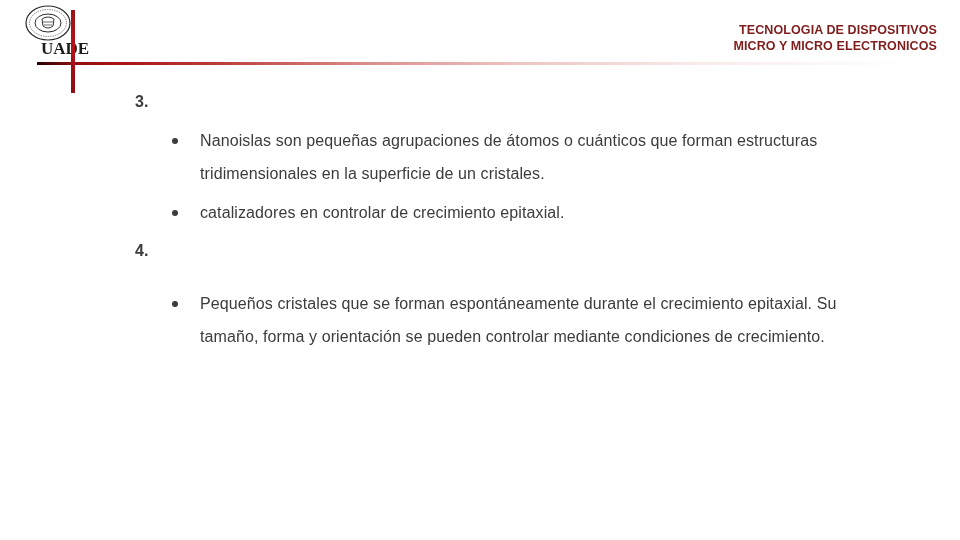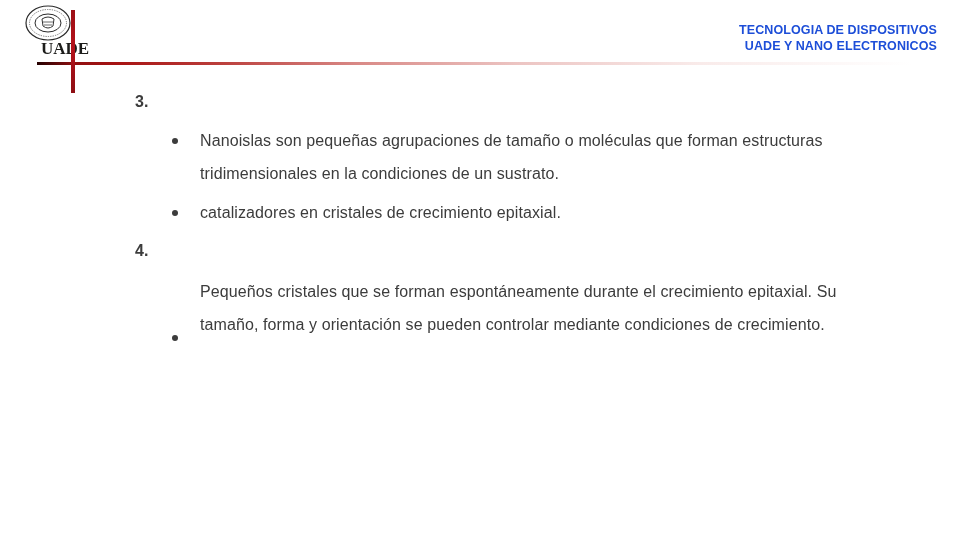--- a/index.html
+++ b/index.html
@@ -22,39 +22,39 @@
       #240101 0%, #8f0f10 4%, #a81414 9%, #bb3f3c 20%,
       #d98a87 35%, #ecc4c2 52%, #f9ebea 72%, #ffffff 95%);
   }
   .rule-v{
     position:absolute;left:71px;top:10px;width:4px;height:83px;
     background:linear-gradient(to bottom,#9c1016 0%,#b5121b 45%,#8e0e14 100%);
   }
   
   .header{
     position:absolute;top:22px;right:23px;text-align:right;
-    font-weight:bold;font-size:12.5px;line-height:16px;color:#1d4ed8;
+    font-weight:bold;font-size:12.5px;line-height:16px;color:#7f1d1d;
     letter-spacing:0.1px;
   }
   
   .content{position:absolute;left:135px;top:85px;width:790px;color:#3c3c3c;}
   .item-title{
     display:flex;height:33px;line-height:33px;
     font-weight:bold;font-size:16px;
   }
   .item-number{width:27px;}
   .bullet{display:flex;margin-top:6px;}
   .bullet-dot{
     width:6px;height:6px;border-radius:50%;background:#3c3c3c;
     margin-left:37px;margin-top:14px;flex:0 0 auto;
   }
   .bullet-text{margin-left:22px;font-size:16px;}
   .bullet-line{height:33px;line-height:33px;white-space:nowrap;letter-spacing:0.1px;}
   .item-title.second{margin-top:5px;}
-  .bullet.b3{margin-top:8px;align-items:flex-end;}
+  .bullet.b3{margin-top:20px;}
 </style>
 </head>
 <body>
 
 <div class="slide">
 
   <div class="logo">
     <span>
       <svg width="60" height="40" viewBox="0 0 60 40">
         <ellipse cx="36" cy="20" rx="22" ry="17" fill="none" stroke="#2a2a2a" stroke-width="1.2"></ellipse>
@@ -65,41 +65,41 @@
       </svg>
     </span>
     <div class="logo-word">UADE</div>
   </div>
 
   <div class="rule-h"></div>
   <div class="rule-v"></div>
 
   <div class="header">
     <div>TECNOLOGIA DE DISPOSITIVOS</div>
-    <div>UADE Y NANO ELECTRONICOS</div>
+    <div>MICRO Y MICRO ELECTRONICOS</div>
   </div>
 
   <div class="content">
 
     <div class="item-title">
       <span class="item-number">3.</span>
     </div>
 
     <div class="bullet">
       <span class="bullet-dot"></span>
       <div class="bullet-text">
-        <div class="bullet-line">Nanoislas son pequeñas agrupaciones de tamaño o moléculas que forman estructuras</div>
-        <div class="bullet-line">tridimensionales en la condiciones de un sustrato.</div>
+        <div class="bullet-line">Nanoislas son pequeñas agrupaciones de átomos o cuánticos que forman estructuras</div>
+        <div class="bullet-line">tridimensionales en la superficie de un cristales.</div>
       </div>
     </div>
 
     <div class="bullet">
       <span class="bullet-dot"></span>
       <div class="bullet-text">
-        <div class="bullet-line">catalizadores en cristales de crecimiento epitaxial.</div>
+        <div class="bullet-line">catalizadores en controlar de crecimiento epitaxial.</div>
       </div>
     </div>
 
     <div class="item-title second">
       <span class="item-number">4.</span>
     </div>
 
     <div class="bullet b3">
       <span class="bullet-dot"></span>
       <div class="bullet-text">

